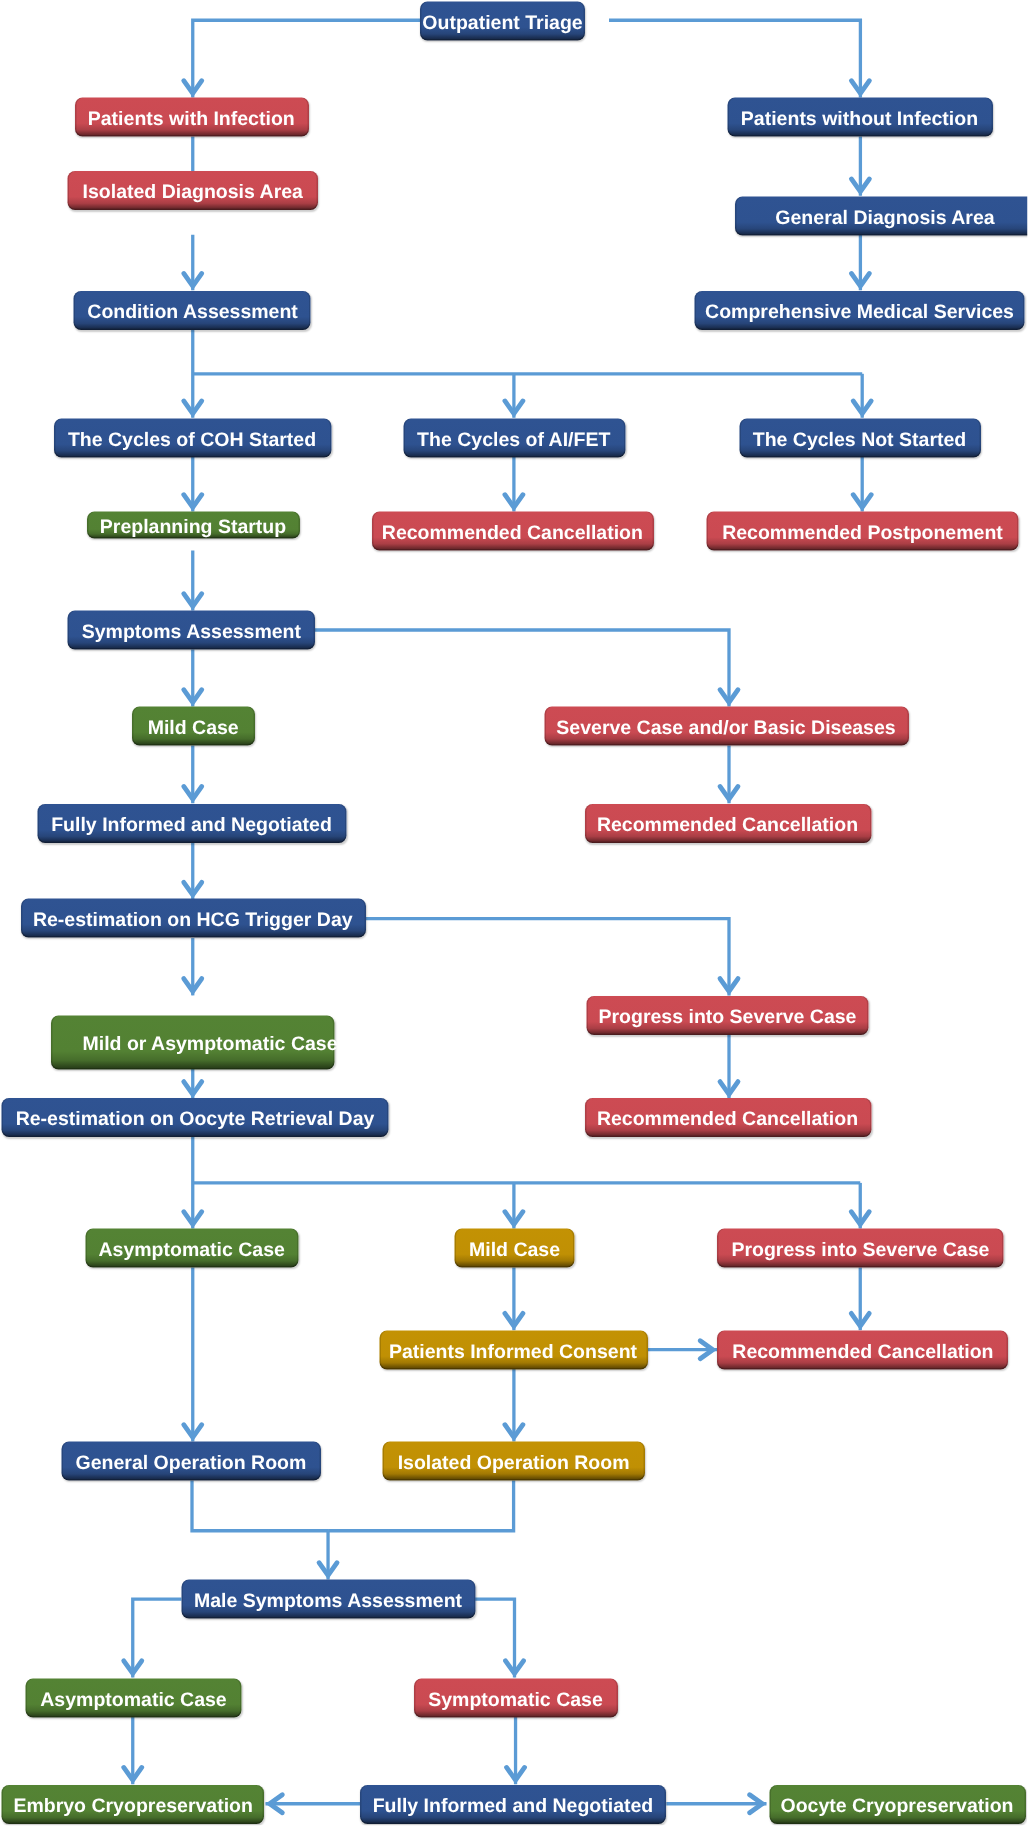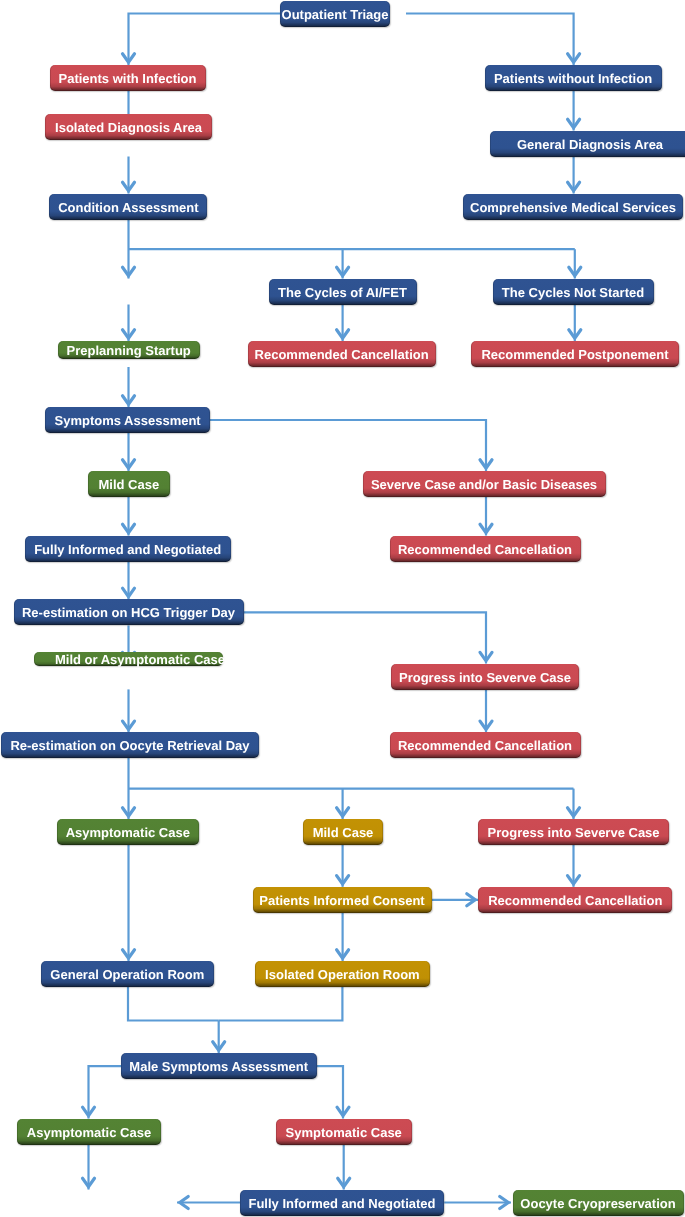--- a/index.html
+++ b/index.html
@@ -113,20 +113,23 @@
     </div>
     <div class="node" style="left: 489.5px; top: 130.5px; width: 201px; height: 26px; background: linear-gradient(rgb(47, 83, 146) 0%, rgb(46, 82, 144) 66%, rgb(39, 69, 121) 83%, rgb(27, 48, 85) 93%, rgb(20, 35, 61) 100%);">
       <span>General Diagnosis Area</span>
     </div>
     <div class="node" style="left: 49.4px; top: 193.5px; width: 158px; height: 26px; background: linear-gradient(rgb(47, 83, 146) 0%, rgb(46, 82, 144) 66%, rgb(39, 69, 121) 83%, rgb(27, 48, 85) 93%, rgb(20, 35, 61) 100%);">
       <span>Condition Assessment</span>
     </div>
     <div class="node" style="left: 463px; top: 193.5px; width: 220px; height: 26px; background: linear-gradient(rgb(47, 83, 146) 0%, rgb(46, 82, 144) 66%, rgb(39, 69, 121) 83%, rgb(27, 48, 85) 93%, rgb(20, 35, 61) 100%);">
       <span>Comprehensive Medical Services</span>
     </div>
+    <div class="node" style="left: 35.5px; top: 278.5px; width: 185px; height: 26px; background: linear-gradient(rgb(47, 83, 146) 0%, rgb(46, 82, 144) 66%, rgb(39, 69, 121) 83%, rgb(27, 48, 85) 93%, rgb(20, 35, 61) 100%);">
+      <span>The Cycles of COH Started</span>
+    </div>
     <div class="node" style="left: 268.5px; top: 278.5px; width: 148px; height: 26px; background: linear-gradient(rgb(47, 83, 146) 0%, rgb(46, 82, 144) 66%, rgb(39, 69, 121) 83%, rgb(27, 48, 85) 93%, rgb(20, 35, 61) 100%);">
       <span>The Cycles of AI/FET</span>
     </div>
     <div class="node" style="left: 492.5px; top: 278.5px; width: 161px; height: 26px; background: linear-gradient(rgb(47, 83, 146) 0%, rgb(46, 82, 144) 66%, rgb(39, 69, 121) 83%, rgb(27, 48, 85) 93%, rgb(20, 35, 61) 100%);">
       <span>The Cycles Not Started</span>
     </div>
     <div class="node" style="left: 57.7px; top: 341px; width: 142px; height: 18px; background: linear-gradient(rgb(84, 131, 52) 0%, rgb(83, 129, 51) 66%, rgb(70, 109, 43) 83%, rgb(49, 76, 30) 93%, rgb(35, 55, 22) 100%);">
       <span>Preplanning Startup</span>
     </div>
     <div class="node" style="left: 247.6px; top: 341px; width: 188px; height: 26px; background: linear-gradient(rgb(205, 75, 83) 0%, rgb(202, 74, 82) 66%, rgb(170, 62, 69) 83%, rgb(119, 44, 48) 93%, rgb(86, 32, 35) 100%);">
@@ -146,21 +149,21 @@
     </div>
     <div class="node" style="left: 24.7px; top: 535.5px; width: 206px; height: 26px; background: linear-gradient(rgb(47, 83, 146) 0%, rgb(46, 82, 144) 66%, rgb(39, 69, 121) 83%, rgb(27, 48, 85) 93%, rgb(20, 35, 61) 100%);">
       <span>Fully Informed and Negotiated</span>
     </div>
     <div class="node" style="left: 389.5px; top: 535.5px; width: 191px; height: 26px; background: linear-gradient(rgb(205, 75, 83) 0%, rgb(202, 74, 82) 66%, rgb(170, 62, 69) 83%, rgb(119, 44, 48) 93%, rgb(86, 32, 35) 100%);">
       <span>Recommended Cancellation</span>
     </div>
     <div class="node" style="left: 13.5px; top: 599.4px; width: 230px; height: 26px; background: linear-gradient(rgb(47, 83, 146) 0%, rgb(46, 82, 144) 66%, rgb(39, 69, 121) 83%, rgb(27, 48, 85) 93%, rgb(20, 35, 61) 100%);">
       <span>Re-estimation on HCG Trigger Day</span>
     </div>
-    <div class="node" style="left: 33.5px; top: 652px; width: 189px; height: 14px; background: linear-gradient(rgb(84, 131, 52) 0%, rgb(83, 129, 51) 66%, rgb(70, 109, 43) 83%, rgb(49, 76, 30) 93%, rgb(35, 55, 22) 100%); padding-left: 24px;">
+    <div class="node" style="left: 33.5px; top: 677px; width: 189px; height: 36px; background: linear-gradient(rgb(84, 131, 52) 0%, rgb(83, 129, 51) 66%, rgb(70, 109, 43) 83%, rgb(49, 76, 30) 93%, rgb(35, 55, 22) 100%); padding-left: 24px;">
       <span>Mild or Asymptomatic Case</span>
     </div>
     <div class="node" style="left: 391px; top: 663.5px; width: 188px; height: 26px; background: linear-gradient(rgb(205, 75, 83) 0%, rgb(202, 74, 82) 66%, rgb(170, 62, 69) 83%, rgb(119, 44, 48) 93%, rgb(86, 32, 35) 100%);">
       <span>Progress into Severve Case</span>
     </div>
     <div class="node" style="left: 1px; top: 732.2px; width: 258px; height: 26px; background: linear-gradient(rgb(47, 83, 146) 0%, rgb(46, 82, 144) 66%, rgb(39, 69, 121) 83%, rgb(27, 48, 85) 93%, rgb(20, 35, 61) 100%);">
       <span>Re-estimation on Oocyte Retrieval Day</span>
     </div>
     <div class="node" style="left: 389.5px; top: 732.2px; width: 191px; height: 26px; background: linear-gradient(rgb(205, 75, 83) 0%, rgb(202, 74, 82) 66%, rgb(170, 62, 69) 83%, rgb(119, 44, 48) 93%, rgb(86, 32, 35) 100%);">
       <span>Recommended Cancellation</span>
@@ -187,20 +190,23 @@
       <span>Isolated Operation Room</span>
     </div>
     <div class="node" style="left: 120.7px; top: 1053.1px; width: 196px; height: 26px; background: linear-gradient(rgb(47, 83, 146) 0%, rgb(46, 82, 144) 66%, rgb(39, 69, 121) 83%, rgb(27, 48, 85) 93%, rgb(20, 35, 61) 100%);">
       <span>Male Symptoms Assessment</span>
     </div>
     <div class="node" style="left: 17px; top: 1118.5px; width: 144px; height: 26px; background: linear-gradient(rgb(84, 131, 52) 0%, rgb(83, 129, 51) 66%, rgb(70, 109, 43) 83%, rgb(49, 76, 30) 93%, rgb(35, 55, 22) 100%);">
       <span>Asymptomatic Case</span>
     </div>
     <div class="node" style="left: 275.7px; top: 1118.5px; width: 136px; height: 26px; background: linear-gradient(rgb(205, 75, 83) 0%, rgb(202, 74, 82) 66%, rgb(170, 62, 69) 83%, rgb(119, 44, 48) 93%, rgb(86, 32, 35) 100%);">
       <span>Symptomatic Case</span>
+    </div>
+    <div class="node" style="left: 1.3px; top: 1189.5px; width: 175px; height: 26px; background: linear-gradient(rgb(84, 131, 52) 0%, rgb(83, 129, 51) 66%, rgb(70, 109, 43) 83%, rgb(49, 76, 30) 93%, rgb(35, 55, 22) 100%);">
+      <span>Embryo Cryopreservation</span>
     </div>
     <div class="node" style="left: 240px; top: 1189.5px; width: 204px; height: 26px; background: linear-gradient(rgb(47, 83, 146) 0%, rgb(46, 82, 144) 66%, rgb(39, 69, 121) 83%, rgb(27, 48, 85) 93%, rgb(20, 35, 61) 100%);">
       <span>Fully Informed and Negotiated</span>
     </div>
     <div class="node" style="left: 512.5px; top: 1189.5px; width: 171px; height: 26px; background: linear-gradient(rgb(84, 131, 52) 0%, rgb(83, 129, 51) 66%, rgb(70, 109, 43) 83%, rgb(49, 76, 30) 93%, rgb(35, 55, 22) 100%);">
       <span>Oocyte Cryopreservation</span>
     </div>
   </div>
 
 </body></html>

